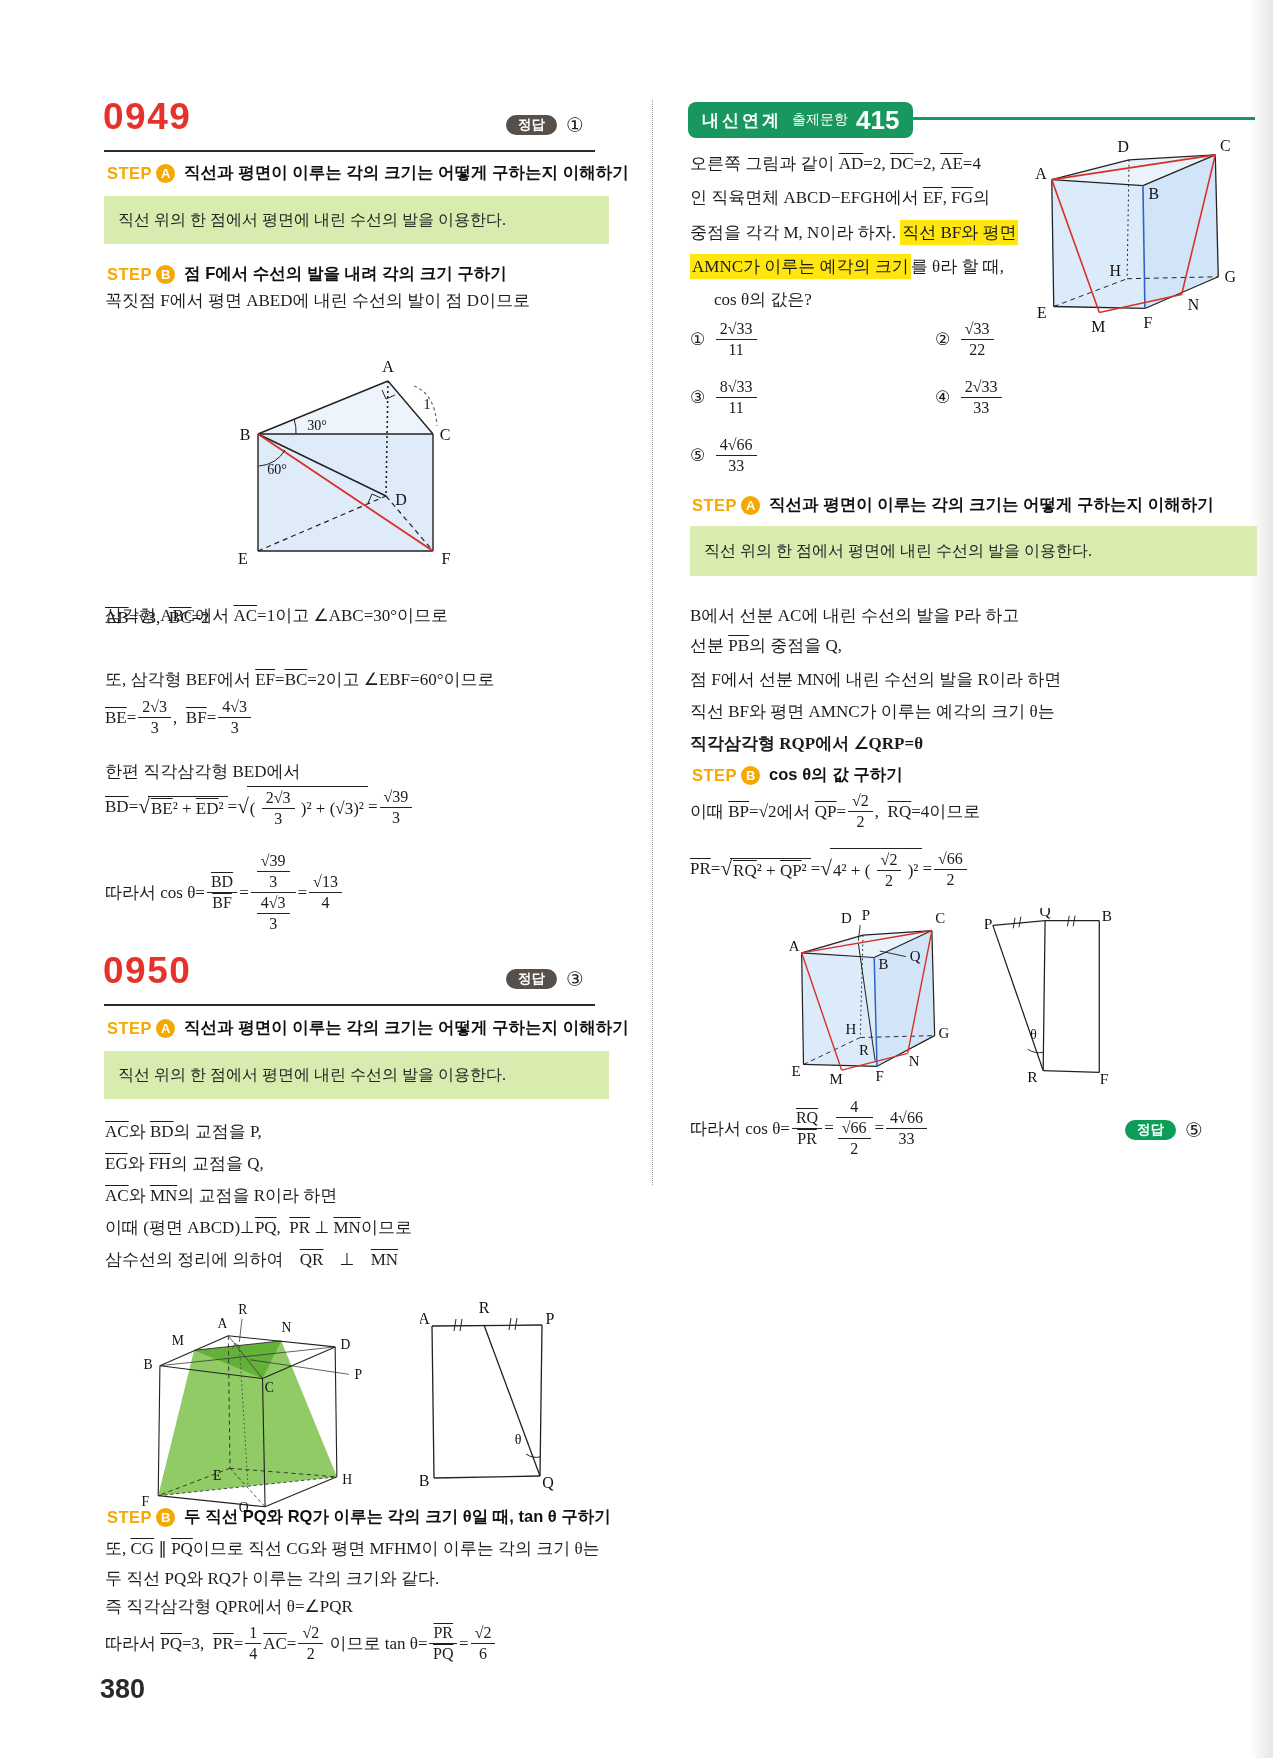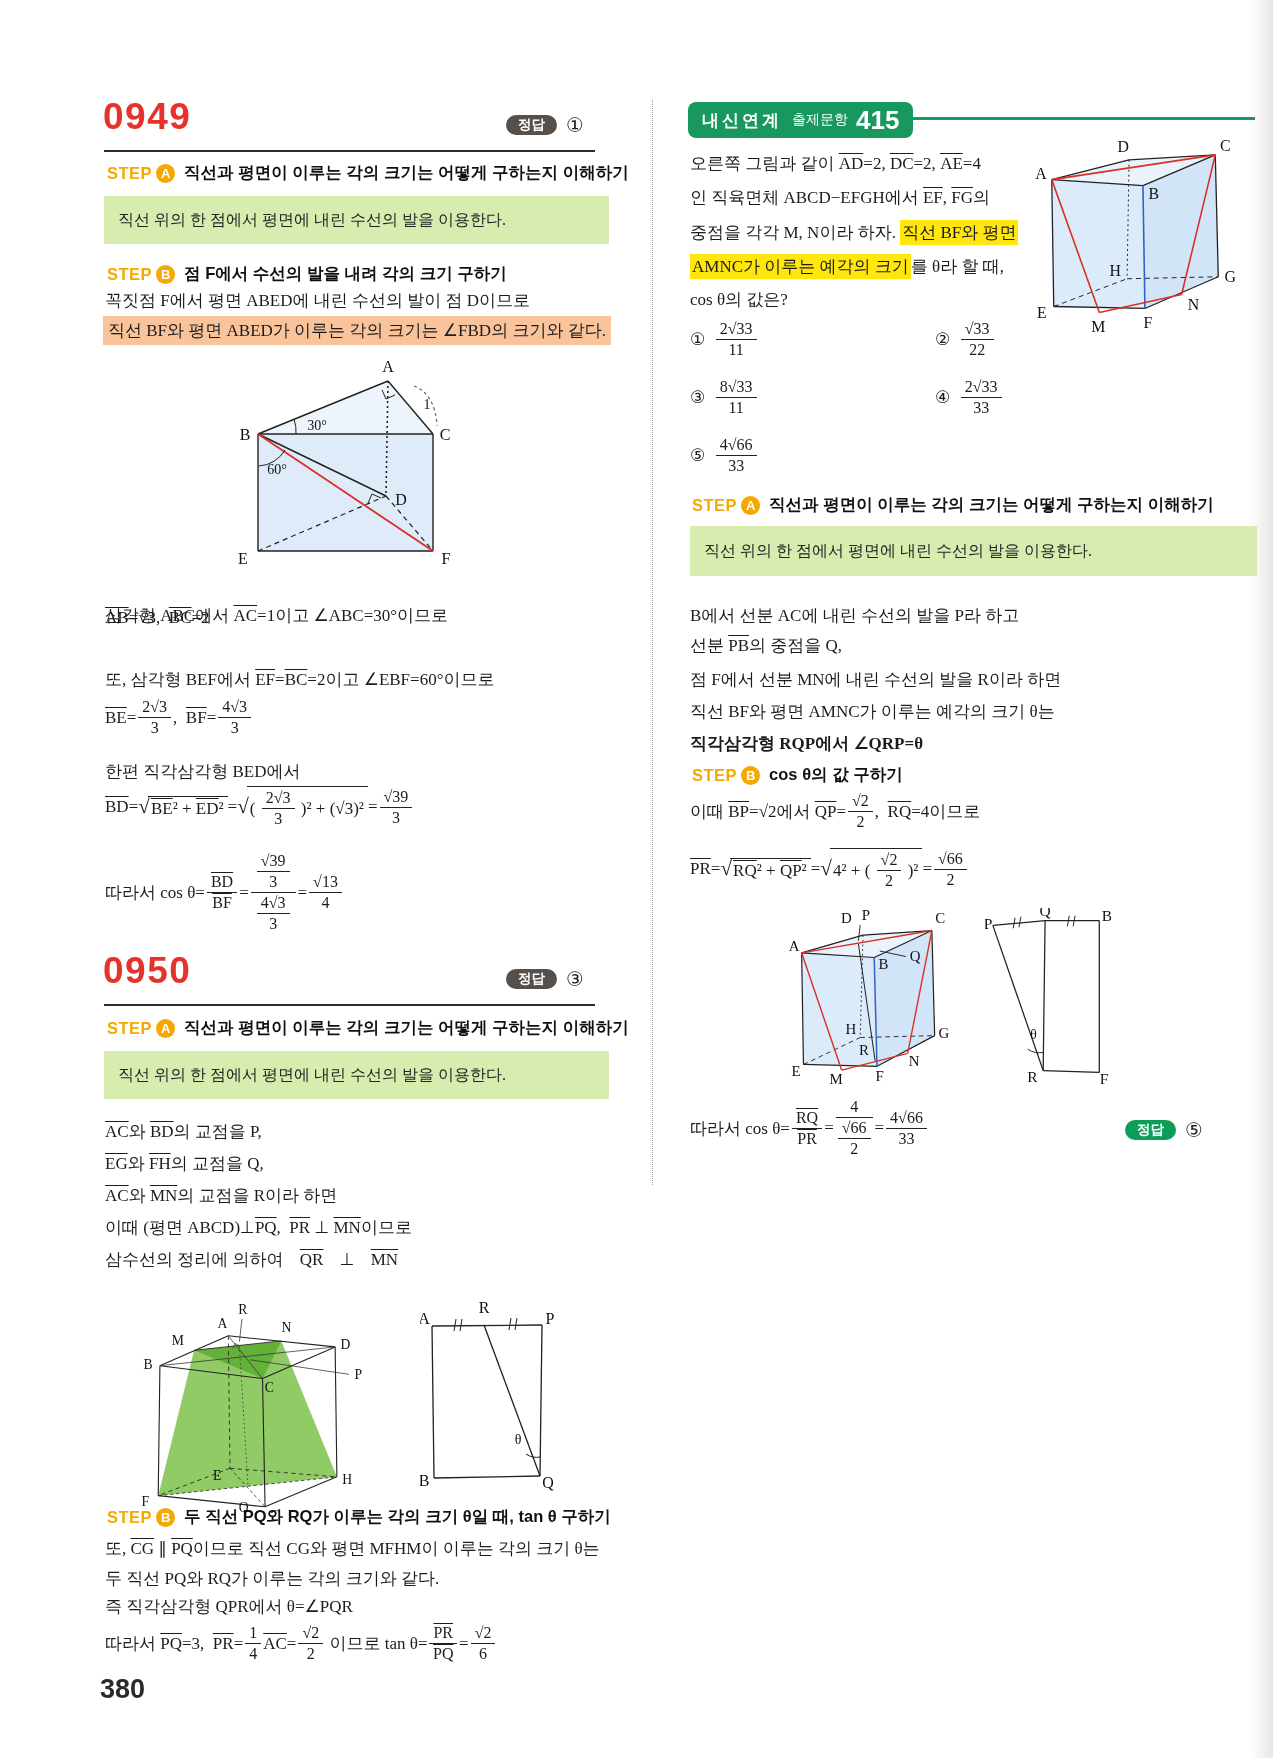--- a/index.html
+++ b/index.html
@@ -70,21 +70,20 @@
     <span>직선 위의 한 점에서 평면에 내린 수선의 발을 이용한다.</span>
   </div>
 
   <div class="abs steprow" style="left:107px;top:263px;">
     <span class="stepword">STEP</span>
     <span class="stepcircle">B</span>
     <span class="steptitle">점 F에서 수선의 발을 내려 각의 크기 구하기</span>
   </div>
 
   <div class="abs mrow" style="left:105px;top:289px;"><span>꼭짓점 F에서 평면 ABED에 내린 수선의 발이 점 D이므로</span></div>
-  <div class="abs mrow hlsalmon" style="left:103px;top:316px;"><span>직선 BF와 평면 ABED가 이루는 각의 크기는 ∠FBD의 크기와 같다.</span></div>
 
   <svg class="abs" style="left:218px;top:356px;" width="330" height="230" viewBox="0 0 330 230">
     <polygon points="40,78 170,25 215,78" fill="#edf4fc"></polygon>
     <polygon points="40,78 215,78 215,195 40,195" fill="#dfebf8"></polygon>
     <g stroke="#222" stroke-width="1.4" fill="none">
       <line x1="40" y1="78" x2="170" y2="25"></line>
         <line x1="170" y1="25" x2="215" y2="78"></line>
       <line x1="40" y1="78" x2="215" y2="78"></line>
         <line x1="40" y1="78" x2="40" y2="195"></line>
       <line x1="215" y1="78" x2="215" y2="195"></line>
@@ -230,21 +229,21 @@
     <span class="b415-1">내신연계</span>
     <span class="b415-2">출제문항</span>
     <span class="b415-3">415</span>
   </div>
   <div class="abs greenline" style="left:902px;top:117px;width:353px;"></div>
 
   <div class="abs mrow" style="left:690px;top:152px;"><span>오른쪽 그림과 같이 </span><span class="ov">AD</span><span>=2, </span><span class="ov">DC</span><span>=2, </span><span class="ov">AE</span><span>=4</span></div>
   <div class="abs mrow" style="left:690px;top:186px;"><span>인 직육면체 ABCD−EFGH에서 </span><span class="ov">EF</span><span>, </span><span class="ov">FG</span><span>의</span></div>
   <div class="abs mrow" style="left:690px;top:220px;"><span>중점을 각각 M, N이라 하자. </span><span class="hly">직선 BF와 평면</span></div>
   <div class="abs mrow" style="left:690px;top:254px;"><span class="hly">AMNC가 이루는 예각의 크기</span><span>를 θ라 할 때,</span></div>
-  <div class="abs mrow" style="left:690px;top:288px;"><span>cos θ의 값은?</span></div>
+  <div class="abs mrow" style="left:714px;top:288px;"><span>cos θ의 값은?</span></div>
 
   <svg class="abs" style="left:1012px;top:138px;" width="248" height="223" viewBox="0 0 250 225">
     <polygon points="40,42 118,22 205,17 132,48" fill="#eaf3fc"></polygon>
     <polygon points="40,42 132,48 134,172 42,170" fill="#dcebfa"></polygon>
     <polygon points="132,48 205,17 208,140 134,172" fill="#d2e5f8"></polygon>
     <g stroke="#222" stroke-width="1.3" fill="none">
       <line x1="40" y1="42" x2="118" y2="22"></line>
         <line x1="118" y1="22" x2="205" y2="17"></line>
       <line x1="40" y1="42" x2="132" y2="48"></line>
         <line x1="132" y1="48" x2="205" y2="17"></line>

